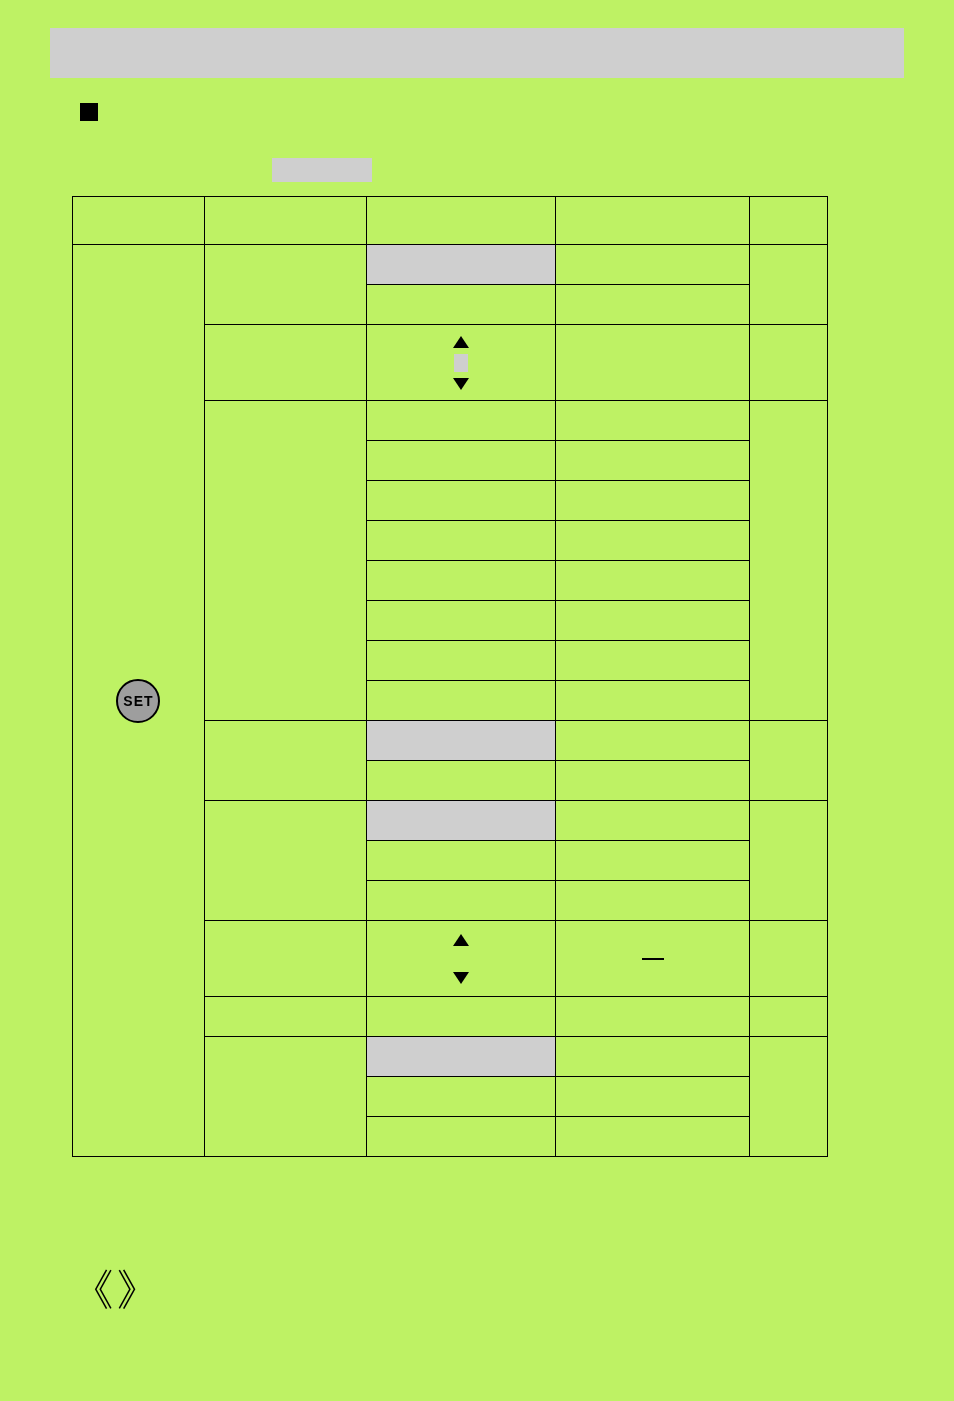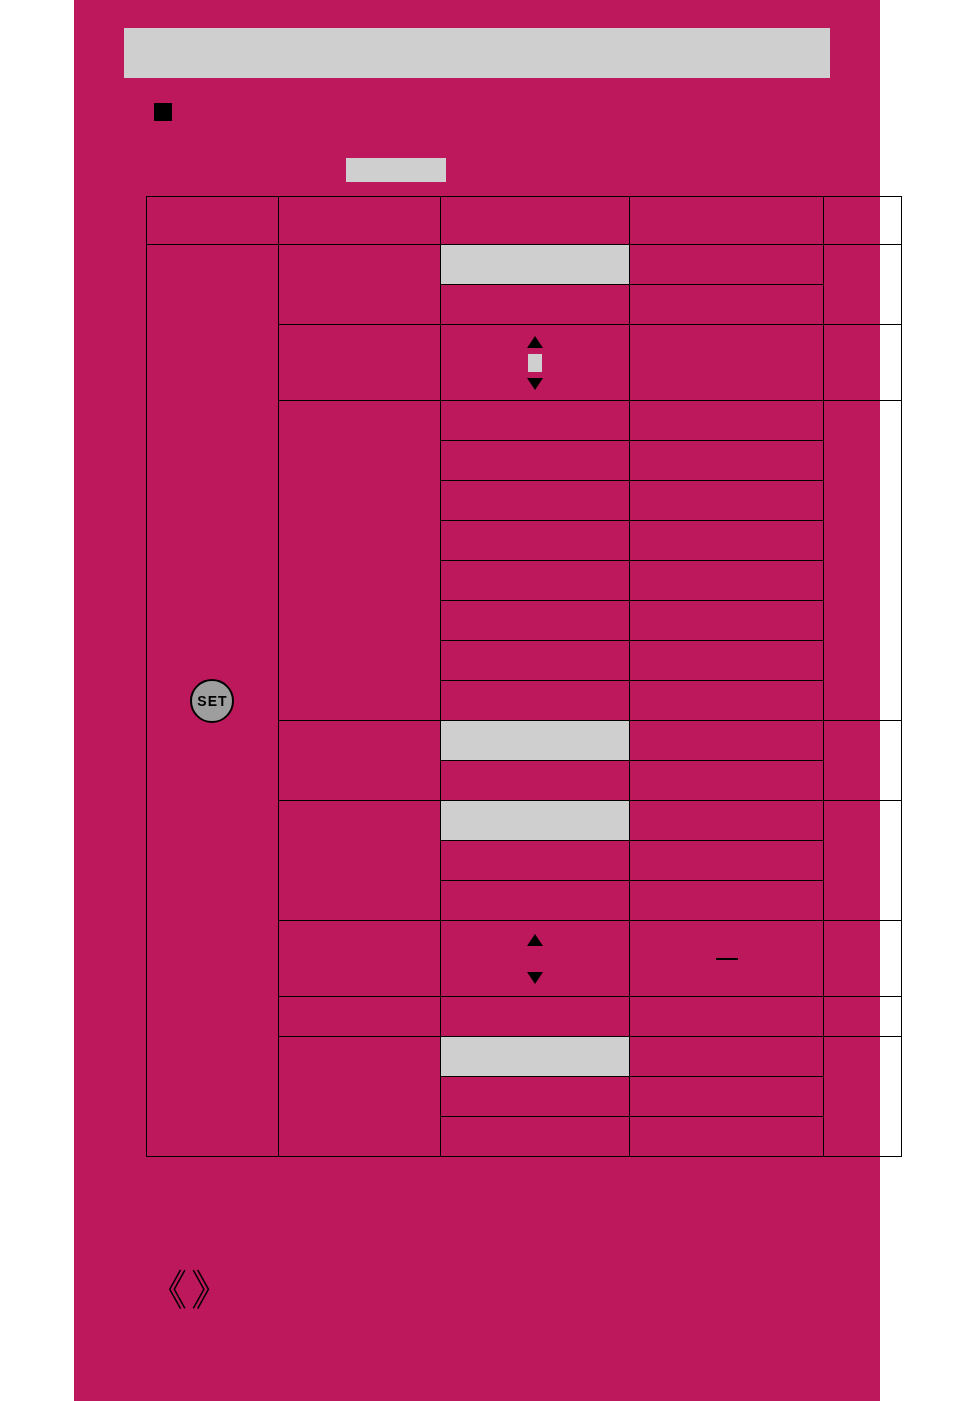--- a/index.html
+++ b/index.html
@@ -4,24 +4,24 @@
 <style>
   * { box-sizing: border-box; }
   html, body {
     margin: 0;
     padding: 0;
     background: #fff;
     font-family: Arial, Helvetica, sans-serif;
     color: #000;
   }
   .page {
-    width: 806px;
+    width: 954px;
     height: 1401px;
     position: relative;
-    background: #be185d;
+    background: #bef264;
     margin: 0 auto;
   }
   .header-band {
     position: absolute;
     left: 50px;
     right: 50px;
     top: 28px;
     height: 50px;
     background: #cfcfcf;
   }

